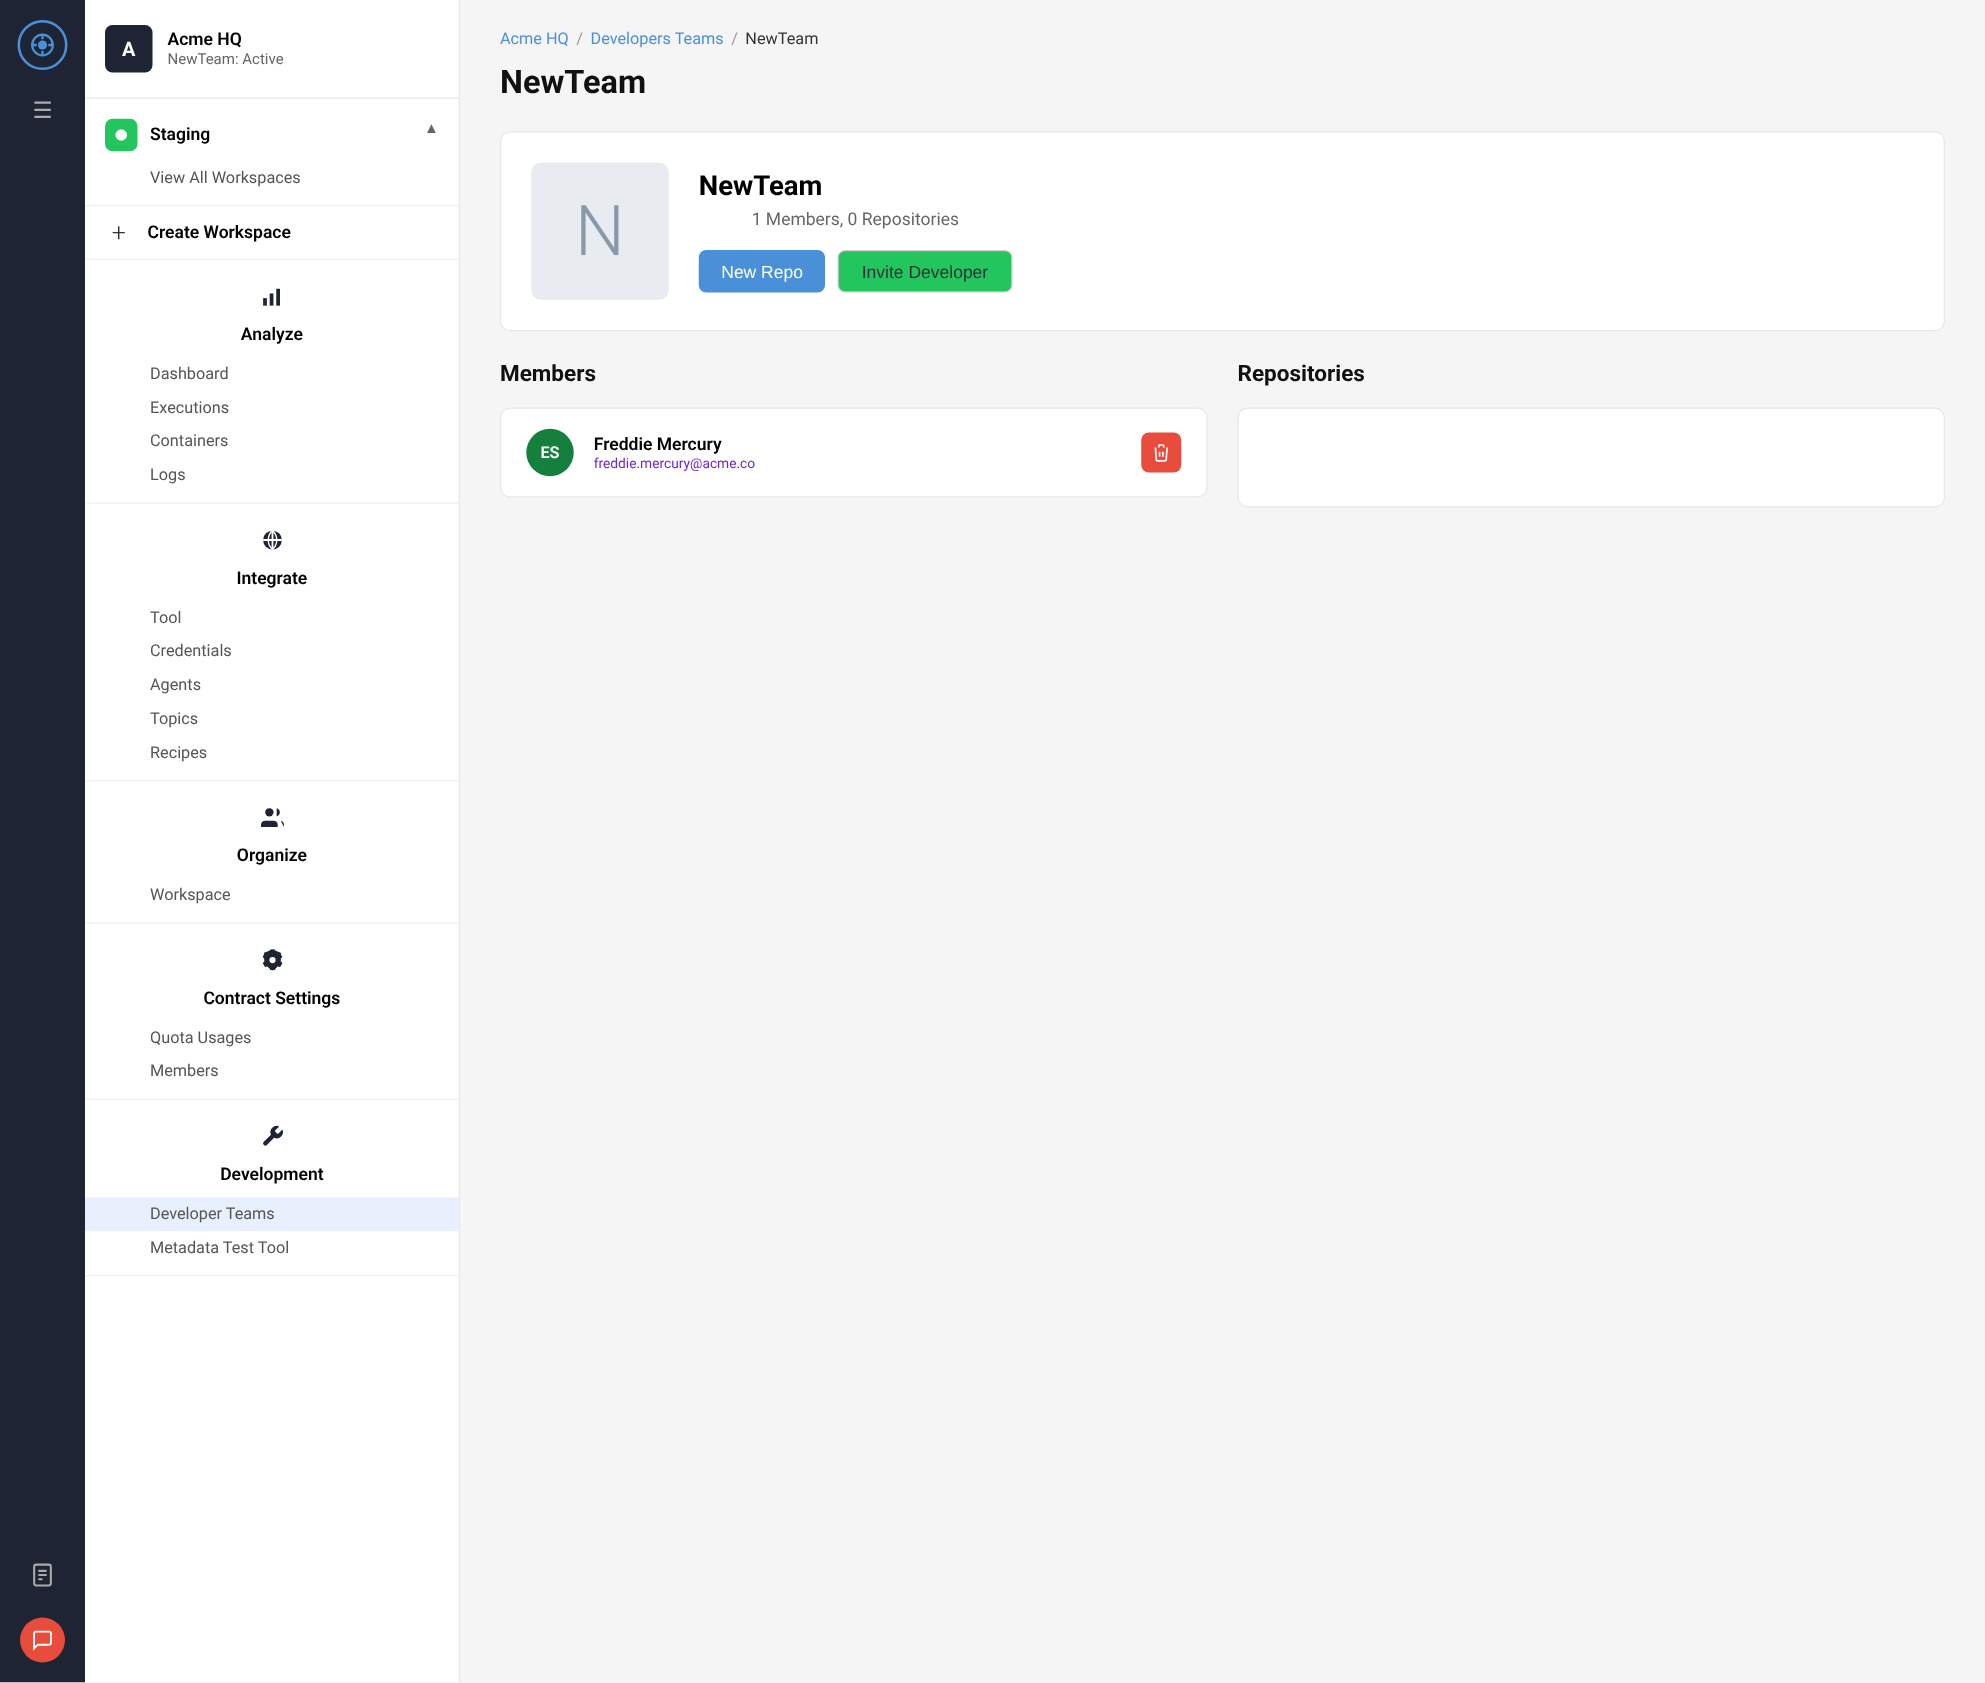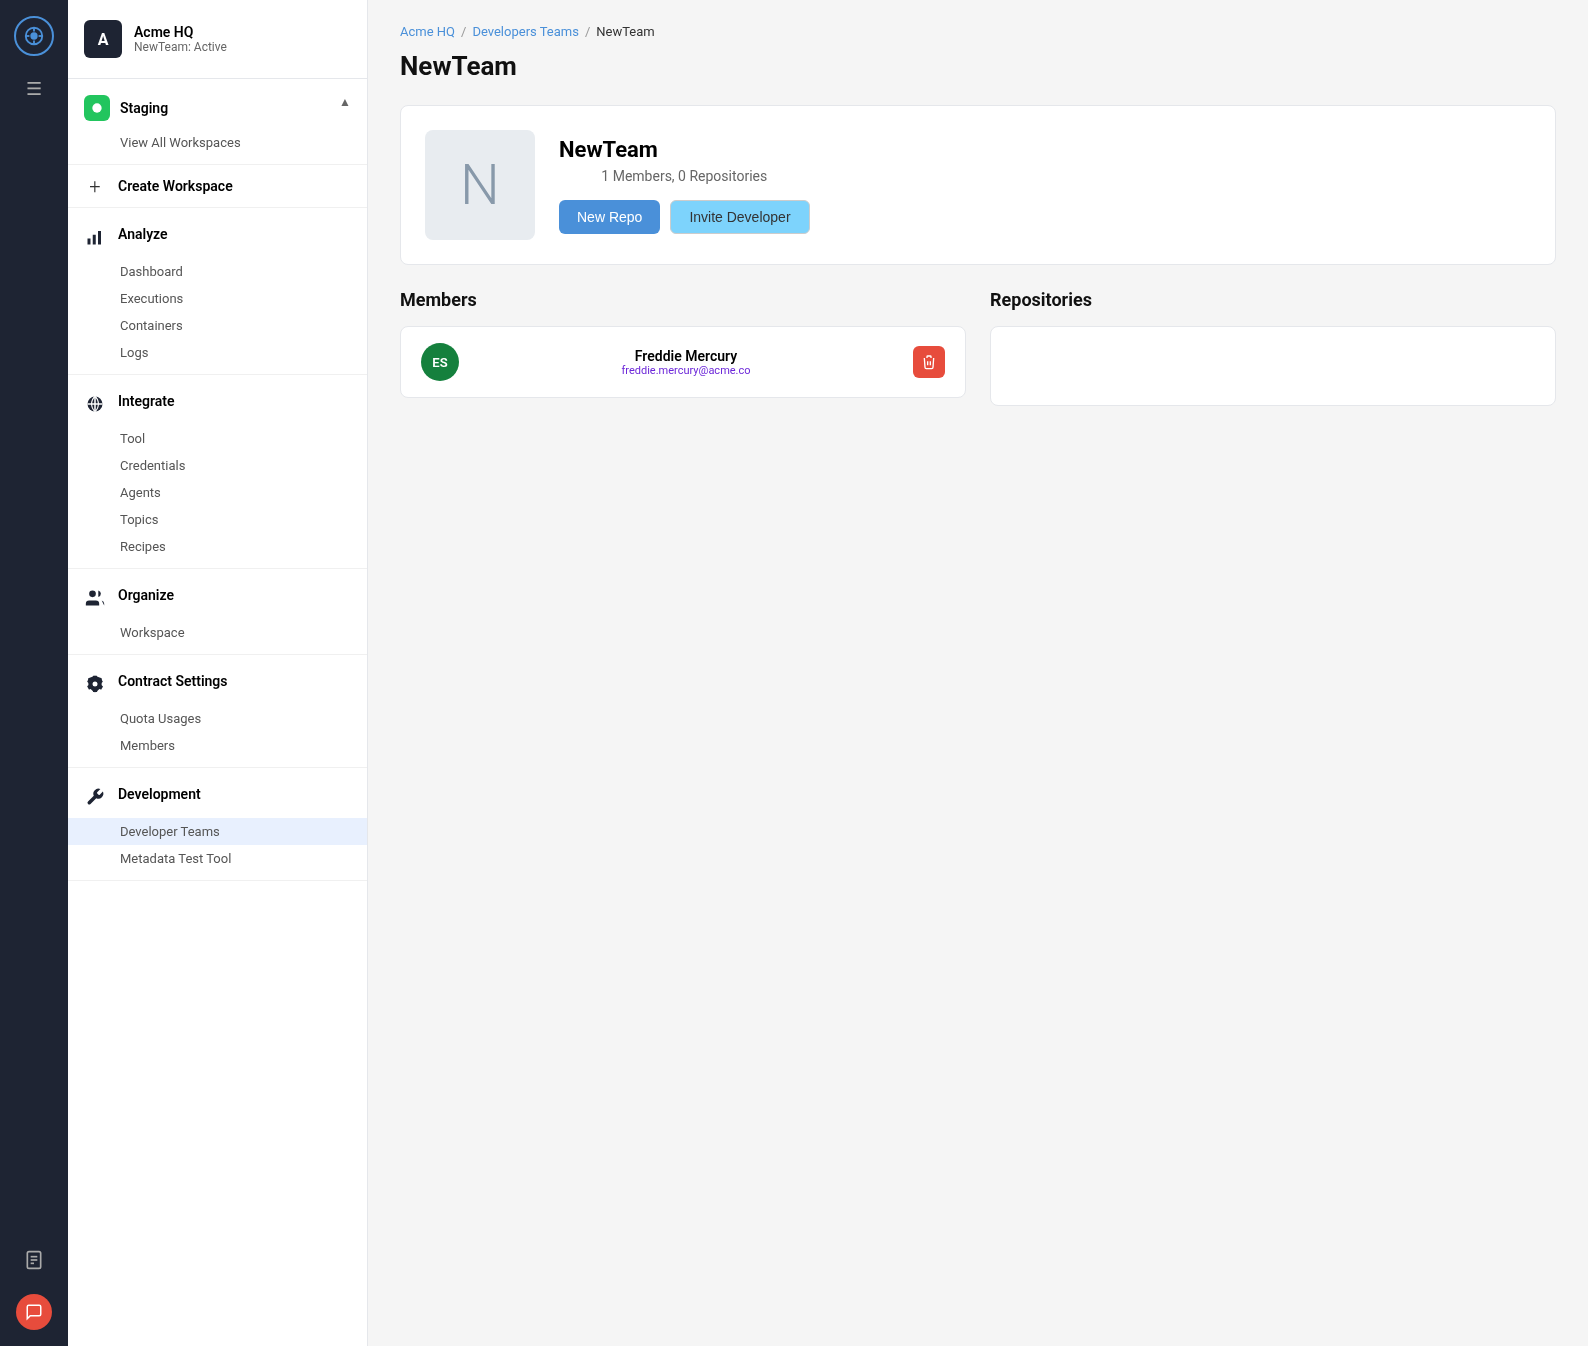--- a/index.html
+++ b/index.html
@@ -88,23 +88,24 @@
     .sidebar-sublink {
       display: block;
       padding: 6px 16px 6px 52px;
       font-size: 13px;
       color: #555;
       cursor: pointer;
       text-decoration: none;
     }
 
     .sidebar-nav-item {
-      display: flex; gap: 12px;
+      display: flex; align-items: center; gap: 12px;
       padding: 10px 16px;
       cursor: pointer;
+      flex-direction: column;
     }
     .sidebar-nav-item .nav-icon {
       width: 22px; height: 22px;
       display: flex; align-items: center; justify-content: center;
       color: #1e2433;
     }
     .sidebar-nav-item .nav-label { font-weight: 600; font-size: 14px; }
 
     .create-workspace-item {
       display: flex; align-items: center; gap: 12px;
@@ -175,21 +176,21 @@
       background: #4a90d9;
       color: white;
       border: none;
       padding: 8px 18px;
       border-radius: 6px;
       font-size: 14px;
       font-weight: 500;
       cursor: pointer;
     }
     .btn-outline {
-      background: #7dd3fc;
+      background: #22c55e;
       color: #333;
       border: 1px solid #ccc;
       padding: 8px 18px;
       border-radius: 6px;
       font-size: 14px;
       font-weight: 500;
       cursor: pointer;
     }
 
     .content-grid {
@@ -217,21 +218,21 @@
     .member-avatar {
       width: 38px; height: 38px;
       background: #15803d;
       border-radius: 50%;
       display: flex; align-items: center; justify-content: center;
       color: white;
       font-size: 13px;
       font-weight: 600;
       flex-shrink: 0;
     }
-    .member-info { flex: 1; text-align: center; }
+    .member-info { flex: 1; }
     .member-name { font-weight: 600; font-size: 14px; }
     .member-email { font-size: 11px; color: #6d28d9; }
     .member-delete {
       width: 32px; height: 32px;
       background: #e74c3c;
       border-radius: 6px;
       display: flex; align-items: center; justify-content: center;
       cursor: pointer;
       flex-shrink: 0;
     }

